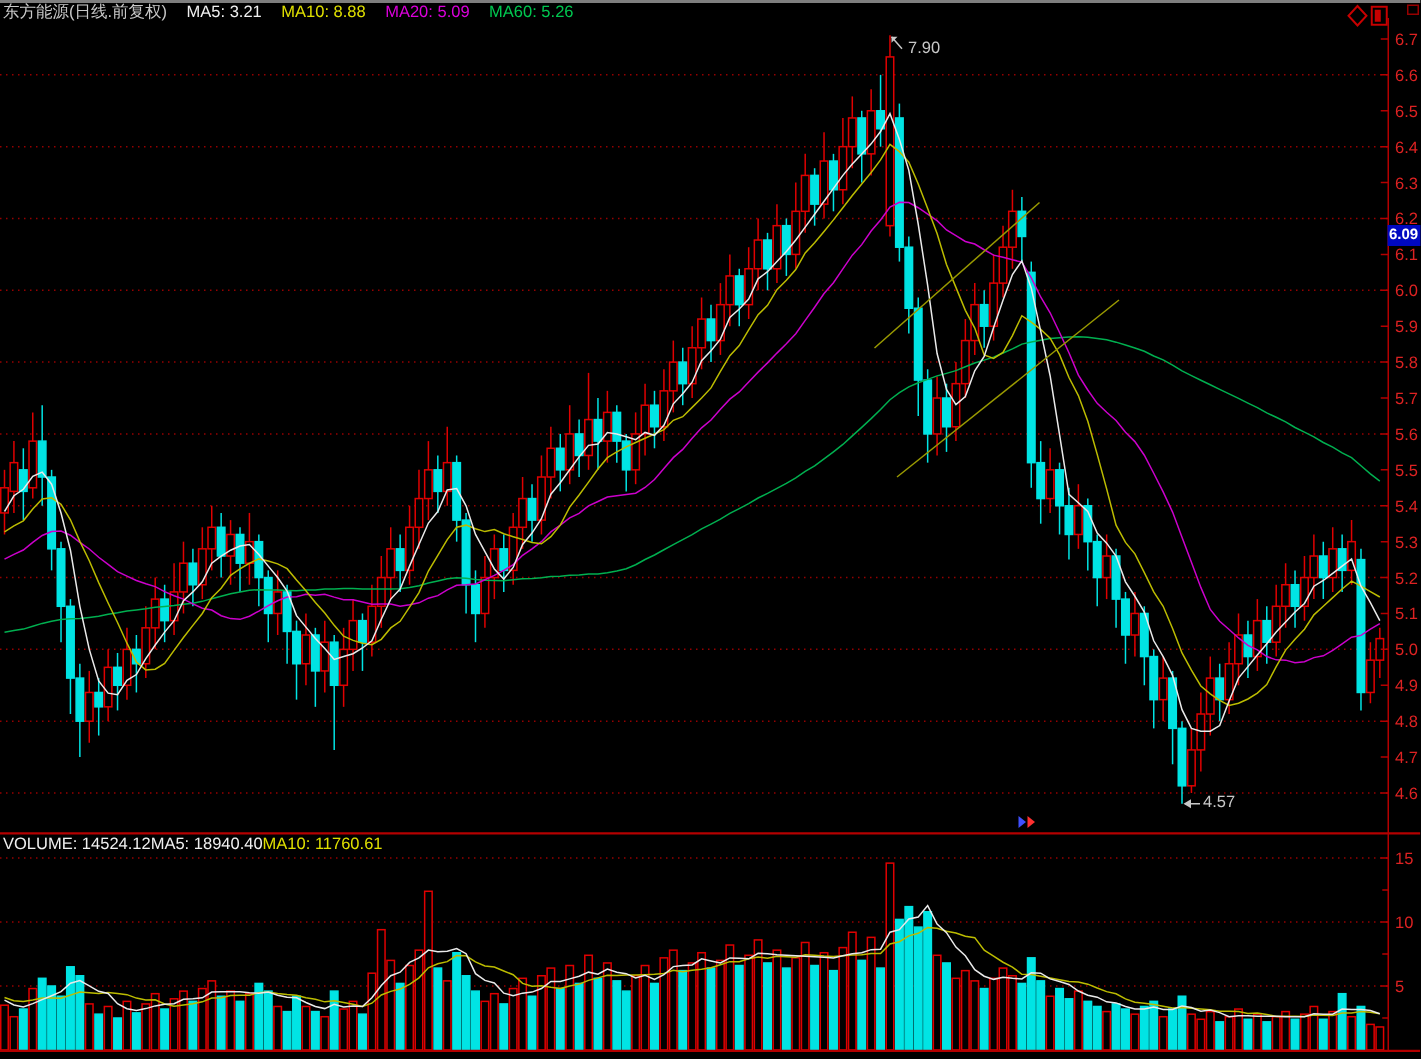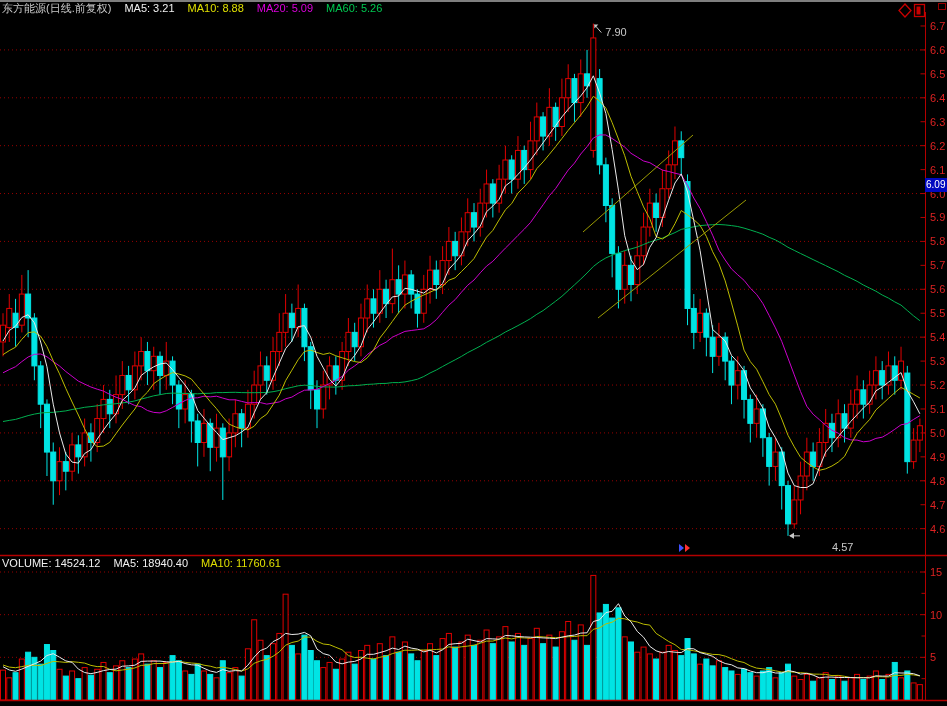--- a/index.html
+++ b/index.html
@@ -2,21 +2,21 @@
 <html><head>
 <meta charset="utf-8">
 <style>
   html,body{margin:0;padding:0;background:#000;}
   body{width:947px;height:706px;position:relative;overflow:hidden;
        font-family:"Liberation Sans","DejaVu Sans",sans-serif;}
   #topborder{position:absolute;left:0;top:0;width:947px;height:2px;background:#7e7e7e;}
   #chart-svg{position:absolute;left:0;top:0;width:947px;height:706px;}
   .hdr{position:absolute;left:2px;top:2px;height:12px;display:flex;gap:13px;
        font-size:11px;line-height:12px;white-space:nowrap;}
-  .vhdr{position:absolute;left:2px;top:557px;height:13px;display:flex;gap:13px;
+  .vhdr{position:absolute;left:2px;top:557px;height:13px;display:flex;
        font-size:11px;line-height:13px;white-space:nowrap;}
   .c-title{color:#c8c8c8}
   .c-w{color:#f0f0f0}
   .c-y{color:#e0e000}
   .c-m{color:#dc00dc}
   .c-g{color:#00c850}
   #tr-icons{position:absolute;left:896px;top:2px;width:51px;height:17px;}
   #last-price-tag{position:absolute;left:925px;top:155px;width:22px;height:14px;
        background:#0008c0;color:#fff;font-size:10px;line-height:14px;padding-left:1px;}
   #x10-label{position:absolute;left:903px;top:724px;width:48px;height:13px;
@@ -590,16 +590,16 @@
   <span class="c-y">MA10: 11760.61</span>
 </div>
 
 <svg id="tr-icons" viewBox="0 0 51 17" xmlns="http://www.w3.org/2000/svg">
   <path d="M9 2 L15 8.5 L9 15 L3 8.5 Z" fill="none" stroke="#c80000" stroke-width="1.3"></path>
   <rect x="18.5" y="2.5" width="10" height="12" fill="none" stroke="#c80000" stroke-width="1.3"></rect>
   <rect x="20.5" y="4.5" width="4" height="8" fill="#c80000"></rect>
   <rect x="42.5" y="1.5" width="7" height="6" fill="none" stroke="#960000"></rect>
 </svg>
 
-<div id="last-price-tag" style="top: 178px;">6.09</div>
+<div id="last-price-tag" style="top: 150px; font-weight: bold;">6.09</div>
 <div id="x10-label">X10</div>
 <div id="high-annot" style="left: 605.32px; top: 25.5752px;">7.90</div>
-<div id="low-annot" style="left: 832px; top: 528.85px; margin-top: 12px;">4.57</div>
+<div id="low-annot" style="left: 802px; top: 528.85px;">4.57</div>
 
 </body></html>

